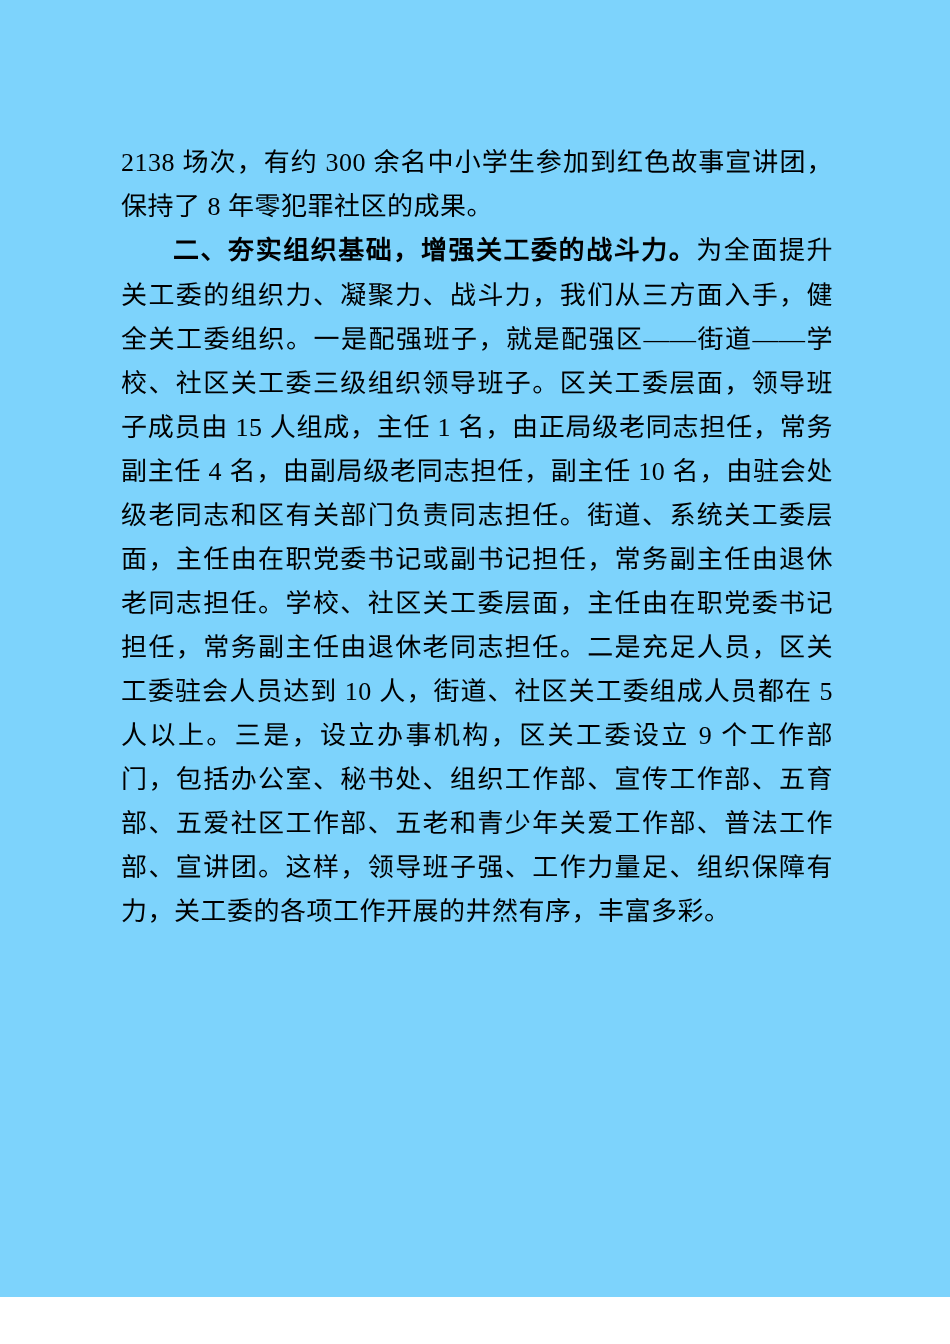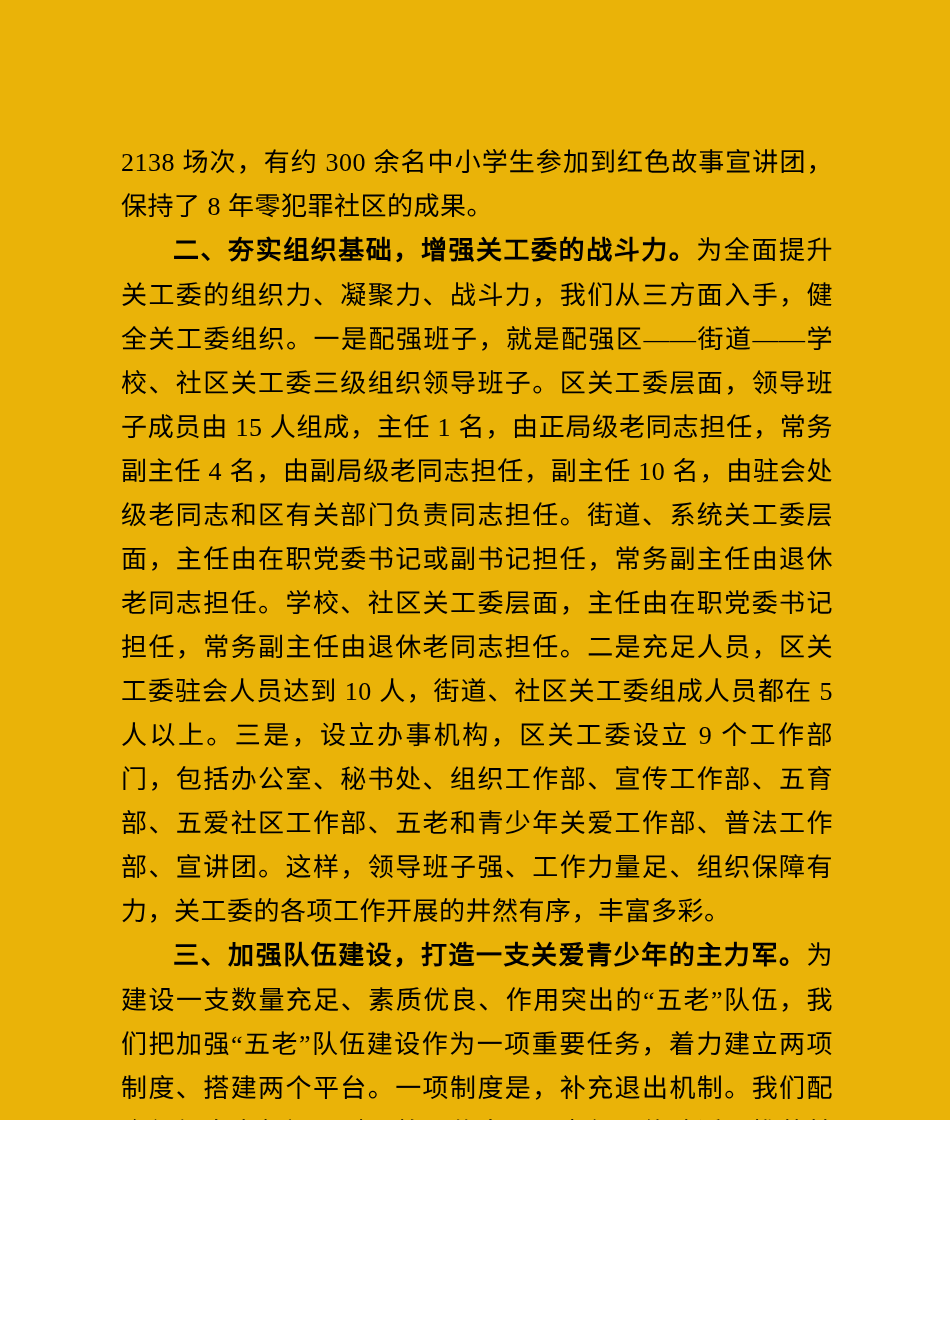--- a/index.html
+++ b/index.html
@@ -4,22 +4,22 @@
 <style>
   html, body {
     margin: 0;
     padding: 0;
     background: #ffffff;
   }
   .page {
     position: relative;
     box-sizing: border-box;
     width: 950px;
-    height: 1120px;
-    background: #eab308;
+    height: 1297px;
+    background: #7dd3fc;
     overflow: hidden;
   }
   .doc-body {
     box-sizing: border-box;
     position: absolute;
     top: 141px;
     left: 121px;
     width: 712px;
   }
   .para {
@@ -43,15 +43,14 @@
     letter-spacing: 0.5px;
   }
 </style>
 </head>
 <body>
 
 <div class="page">
   <main class="doc-body">
       <p class="para"><span class="run-body">2138 场次，有约 300 余名中小学生参加到红色故事宣讲团，保持了 8 年零犯罪社区的成果。</span></p>
       <p class="para indent"><span class="run-heading">二、夯实组织基础，增强关工委的战斗力。</span><span class="run-body">为全面提升关工委的组织力、凝聚力、战斗力，我们从三方面入手，健全关工委组织。一是配强班子，就是配强区——街道——学校、社区关工委三级组织领导班子。区关工委层面，领导班子成员由 15 人组成，主任 1 名，由正局级老同志担任，常务副主任 4 名，由副局级老同志担任，副主任 10 名，由驻会处级老同志和区有关部门负责同志担任。街道、系统关工委层面，主任由在职党委书记或副书记担任，常务副主任由退休老同志担任。学校、社区关工委层面，主任由在职党委书记担任，常务副主任由退休老同志担任。二是充足人员，区关工委驻会人员达到 10 人，街道、社区关工委组成人员都在 5 人以上。三是，设立办事机构，区关工委设立 9 个工作部门，包括办公室、秘书处、组织工作部、宣传工作部、五育部、五爱社区工作部、五老和青少年关爱工作部、普法工作部、宣讲团。这样，领导班子强、工作力量足、组织保障有力，关工委的各项工作开展的井然有序，丰富多彩。</span></p>
-      <p class="para indent"><span class="run-heading">三、加强队伍建设，打造一支关爱青少年的主力军。</span><span class="run-body">为建设一支数量充足、素质优良、作用突出的“五老”队伍，我们把加强“五老”队伍建设作为一项重要任务，着力建立两项制度、搭建两个平台。一项制度是，补充退出机制。我们配合组织人事部门，对即将退休人员，实行预约谈话，推荐其加入</span></p>
     </main>
 </div>
 
 </body></html>

